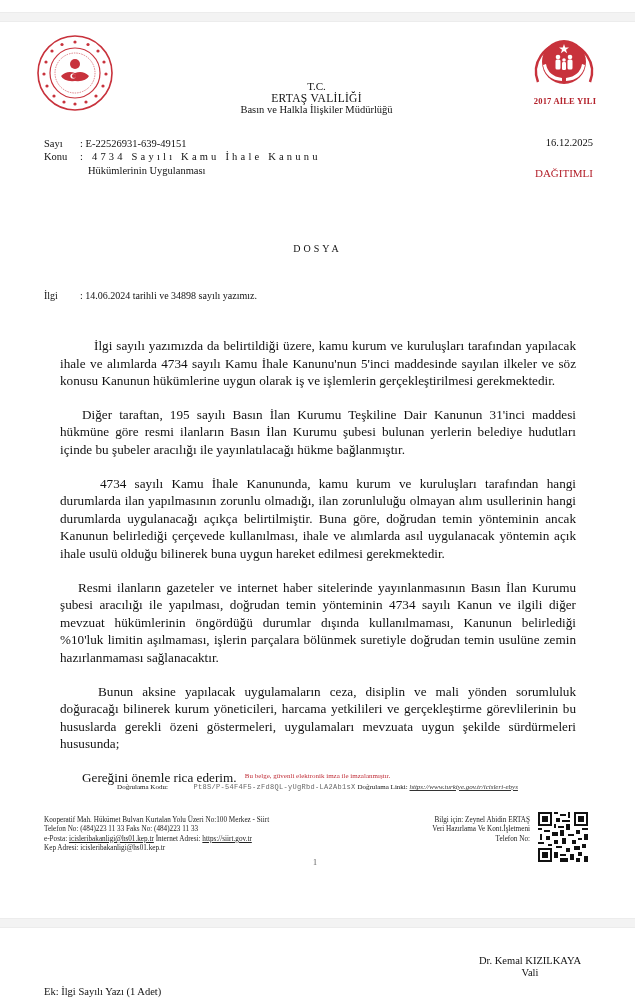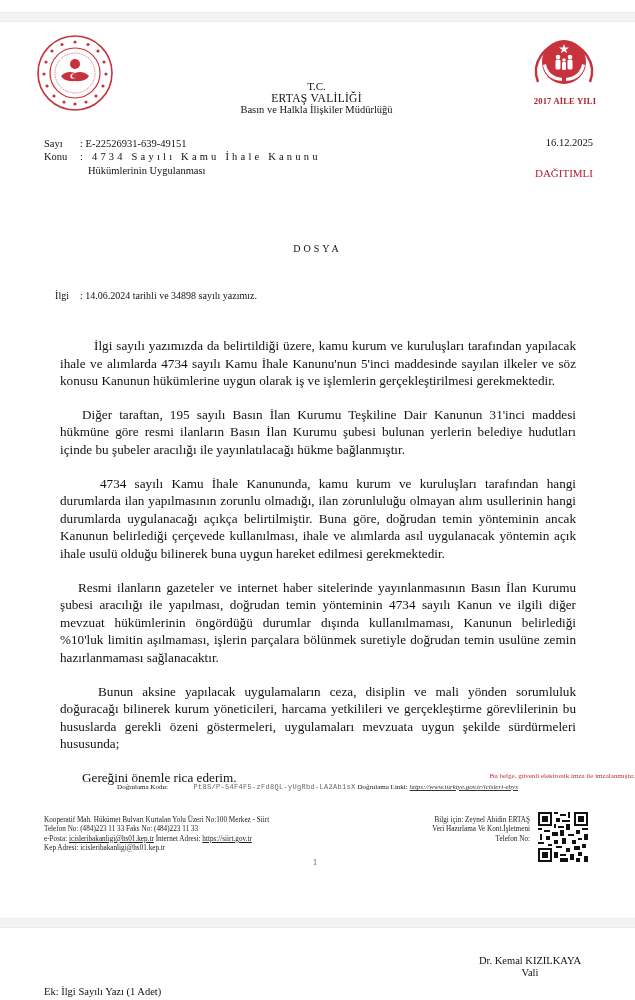--- a/index.html
+++ b/index.html
@@ -13,29 +13,29 @@
   .header-block .l1 { font-size: 11px; }
   .header-block .l2 { font-size: 11.5px; letter-spacing: 0.3px; }
   .header-block .l3 { font-size: 10.5px; }
   .dagitimli { right: 42px; top: 124px; color: #b3202a; font-size: 11px; margin-top: 43px; }
   .date { right: 42px; top: 137px; font-size: 10.5px; }
   .meta { left: 44px; font-size: 10.5px; }
   .meta .lab { display: inline-block; width: 36px; }
   .konu-title { letter-spacing: 3.2px; font-size: 10.5px; }
   .dosya { left: 0; width: 635px; top: 243px; text-align: center; font-size: 10px; letter-spacing: 3px; }
   .ilgi { left: 44px; top: 290px; font-size: 10px; }
-  .ilgi .lab { display: inline-block; width: 36px; text-align: center; }
+  .ilgi .lab { display: inline-block; width: 36px; }
   .body { left: 44px; width: 548px; top: 321px; font-size: 13.2px; line-height: 17.6px; text-align: justify; }
   .body p { margin: 16px; }
   .in1 { text-indent: 34px; }
   .in2 { text-indent: 22px; }
   .in3 { text-indent: 40px; }
   .in5 { text-indent: 38px; font-family: Liberation Serif, serif; }
   .in6 { text-indent: 18px; }
-  .sign-note { left: 0; width: 635px; top: 772px; text-align: right; font-size: 7px; color: #c0303a; font-family: Liberation Serif, serif; }
+  .sign-note { left: 0; width: 635px; top: 772px; text-align: center; font-size: 7px; color: #c0303a; font-family: Liberation Serif, serif; }
   .verify { left: 0; width: 635px; top: 783px; text-align: center; font-size: 7px; }
   .verify .code { font-family: "Liberation Mono", monospace; color: #666; font-size: 7px; letter-spacing: 0.3px; padding-left: 24px; }
   .verify a { color: #333; font-style: italic; text-decoration: underline; }
   .addr { left: 44px; top: 816px; font-size: 7.2px; line-height: 9.4px; color: #222; font-family: Liberation Serif, serif; }
   .addr a { color: #222; text-decoration: underline; }
   .contact { right: 105px; top: 816px; font-size: 7.2px; line-height: 9.4px; text-align: right; color: #222; }
   .qr { left: 538px; top: 812px; width: 50px; height: 50px; }
   .pageno { left: 313px; top: 858px; font-size: 8px; color: #555; }
   .signer { left: 455px; width: 150px; top: 955px; text-align: center; font-size: 10.5px; line-height: 12px; }
   .ek { left: 44px; top: 986px; font-size: 10.5px; }

